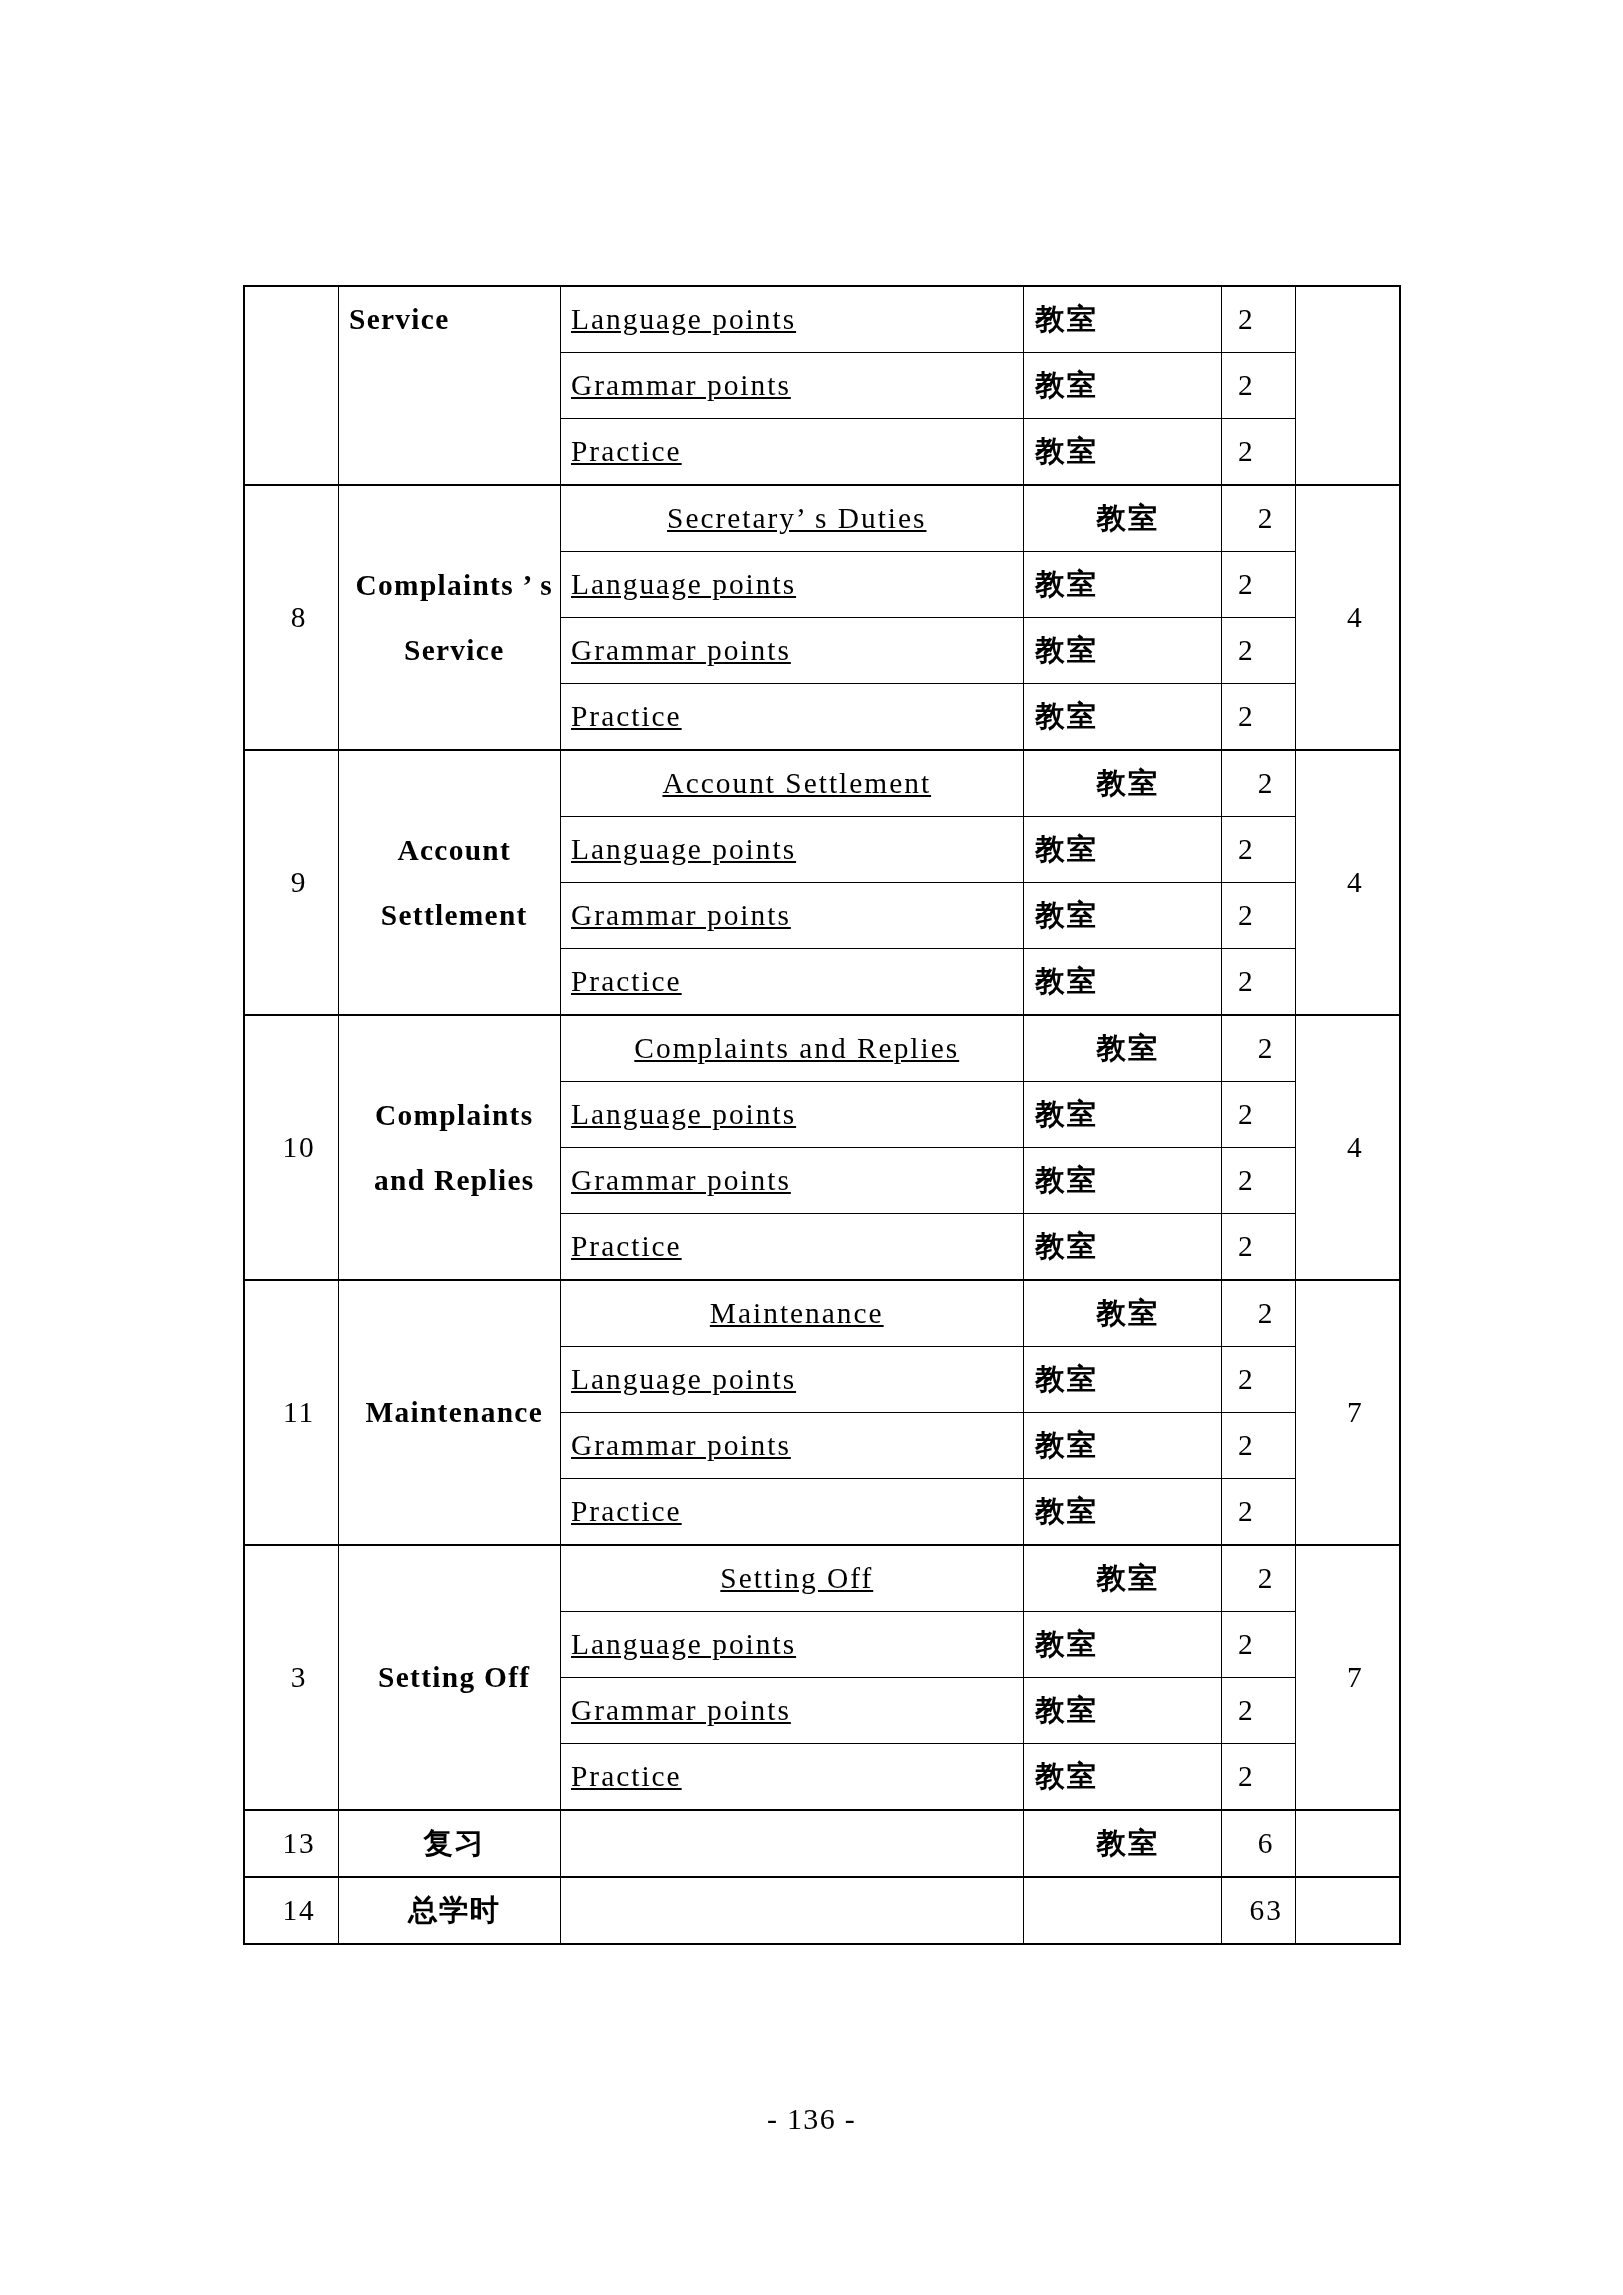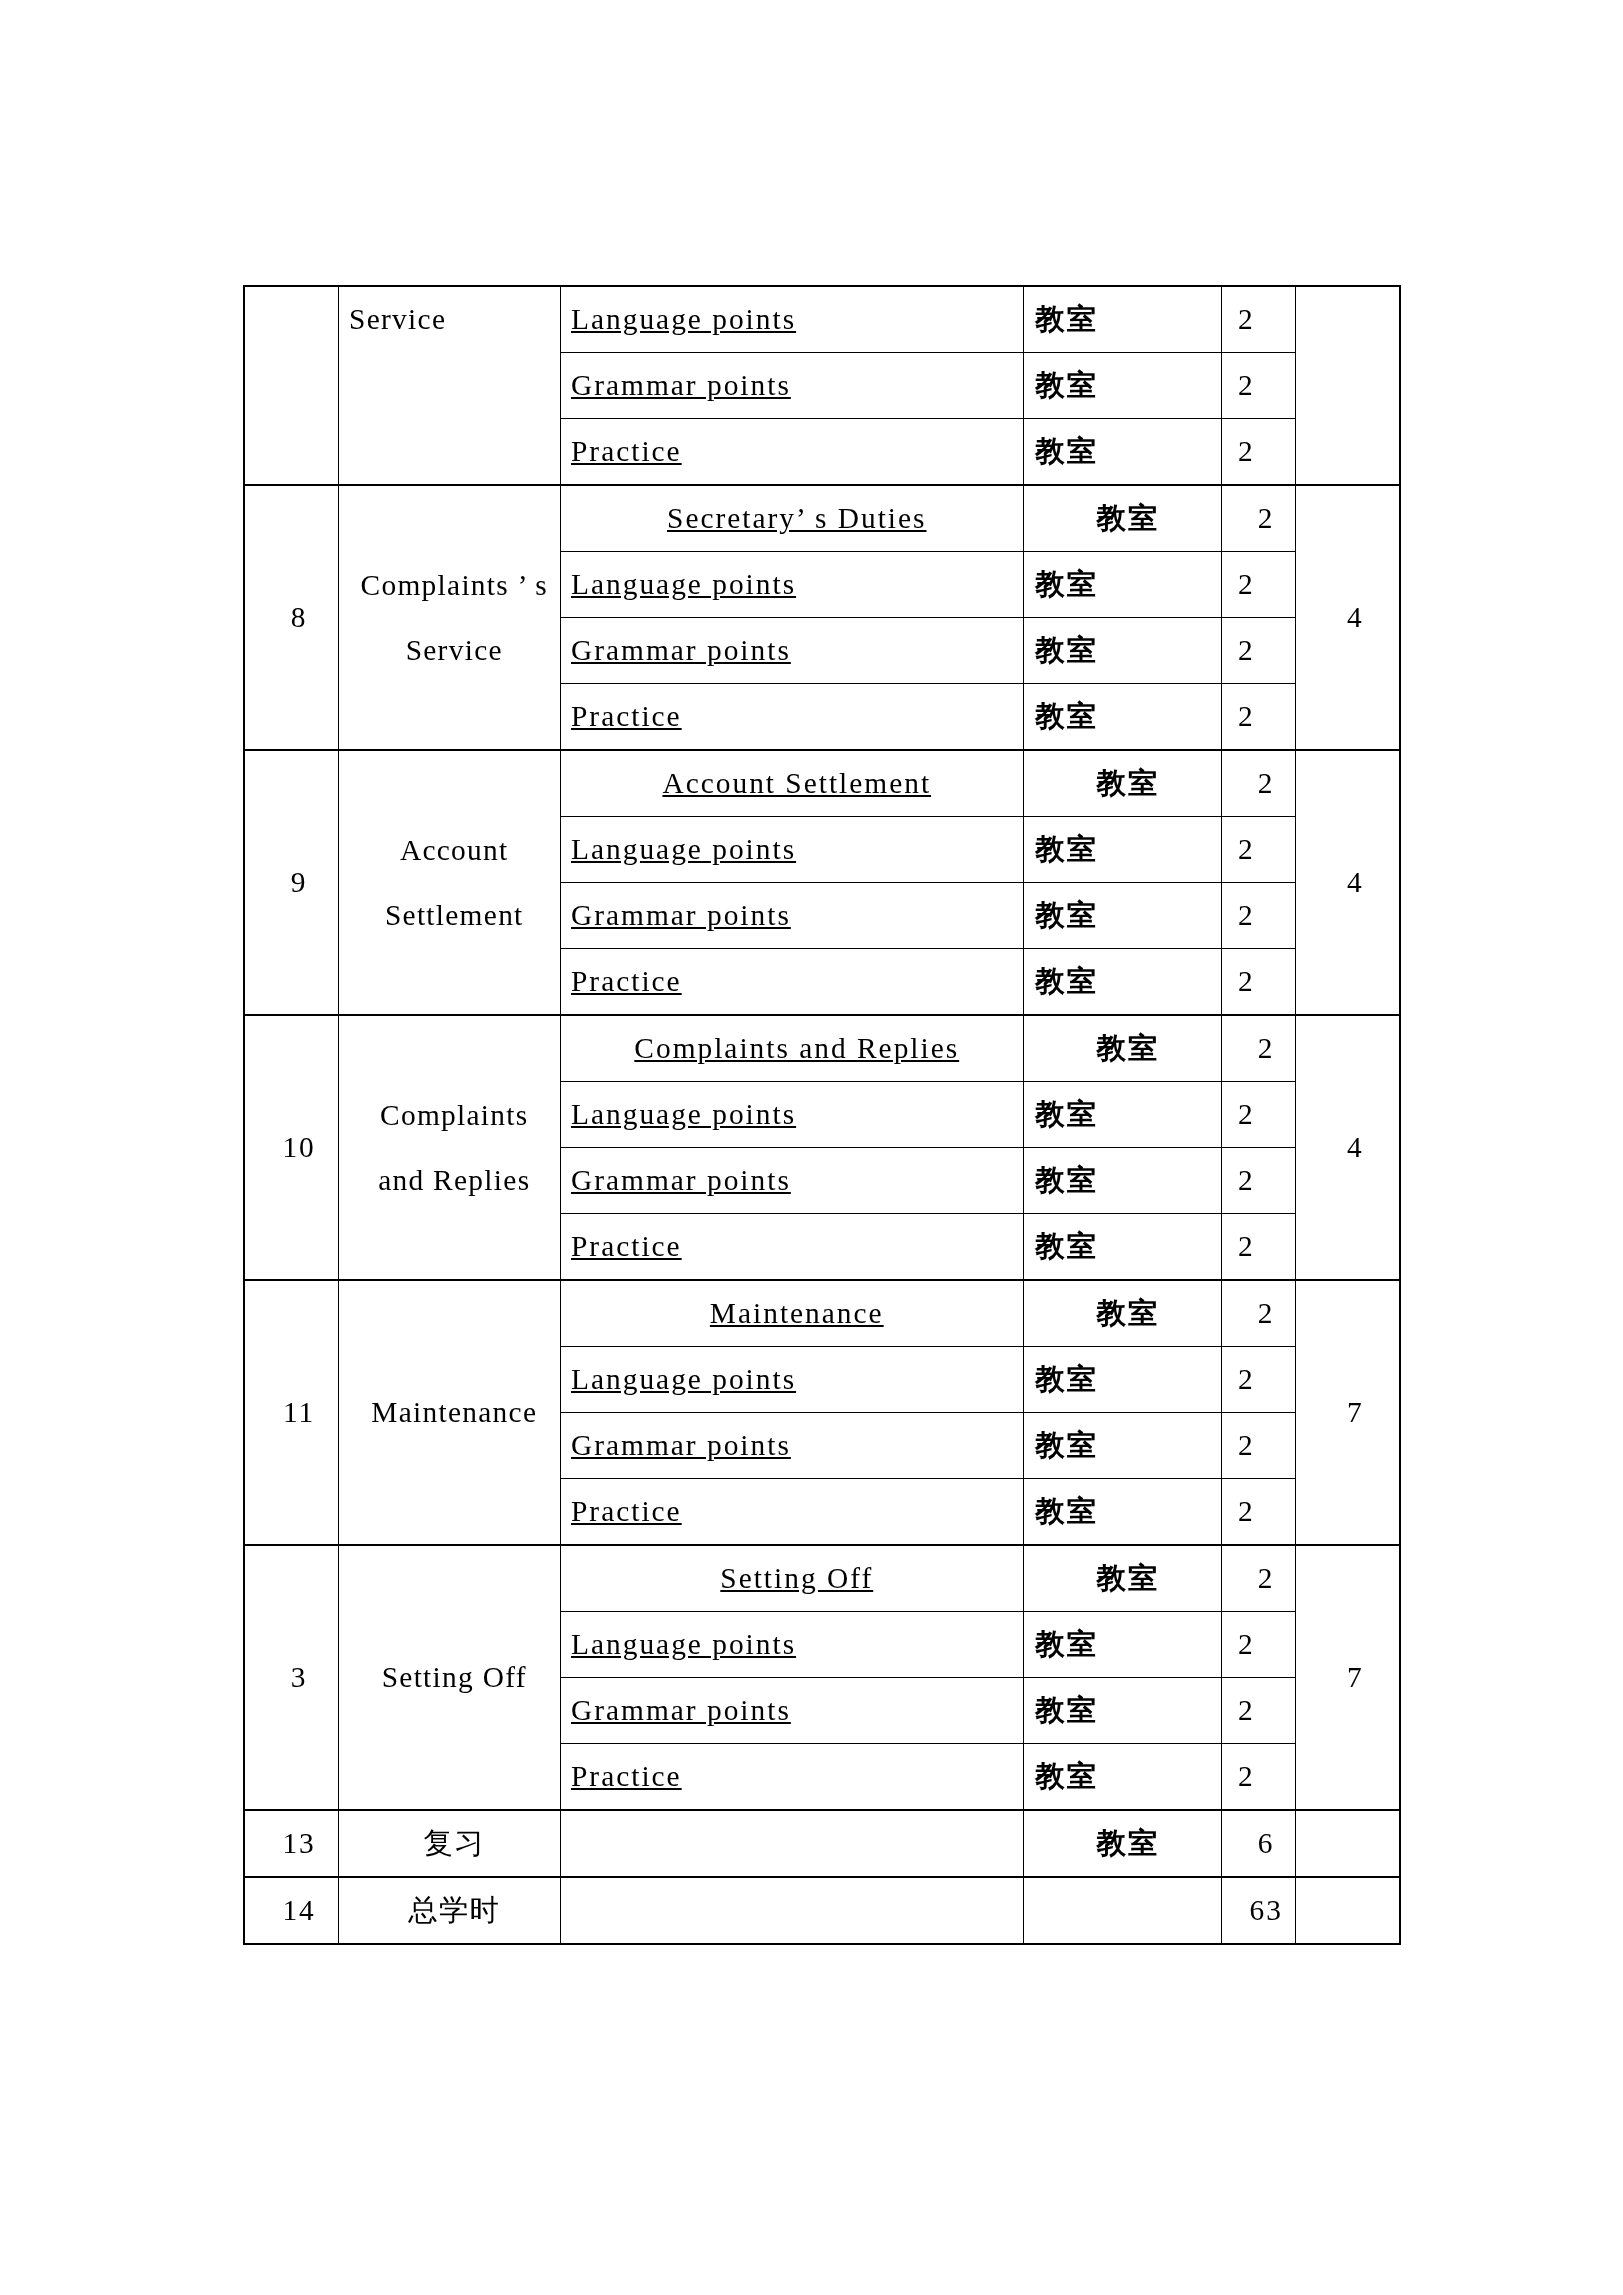--- a/index.html
+++ b/index.html
@@ -29,21 +29,21 @@
     padding: 0;
     font-size: 29.4px;
     line-height: 65px;
     letter-spacing: 2px;
     vertical-align: middle;
     white-space: nowrap;
     overflow: hidden;
   }
   .schedule tr.block-start td { border-top: 2.6px solid #000000; text-align: center; }
   td.c-no     { padding-left: 15.7px; }
-  td.c-topic  { padding-left: 10.5px; letter-spacing: 1.3px; }
+  td.c-topic  { padding-left: 10.5px; letter-spacing: 1.3px; font-weight: bold; }
   td.c-lesson { padding-left: 10.5px; text-decoration: underline; }
   td.c-loc    { padding-left: 11.8px; font-weight: bold; }
   td.c-hrs    { padding-left: 16.4px; }
   td.c-total  { padding-left: 16.4px; }
   td.v-top    { vertical-align: top; }
   .page-number {
     position: absolute;
     top: 2102px;
     left: 0;
     width: 100%;
@@ -240,15 +240,16 @@
         </td>
         <td class="c-lesson"></td>
         <td class="c-loc"></td>
         <td class="c-hrs">63</td>
         <td class="c-total"></td>
       </tr>
 
     </tbody>
   </table>
 
+  <div class="page-number">- 136 -</div>
 
 </div>
 
 
 </body></html>

